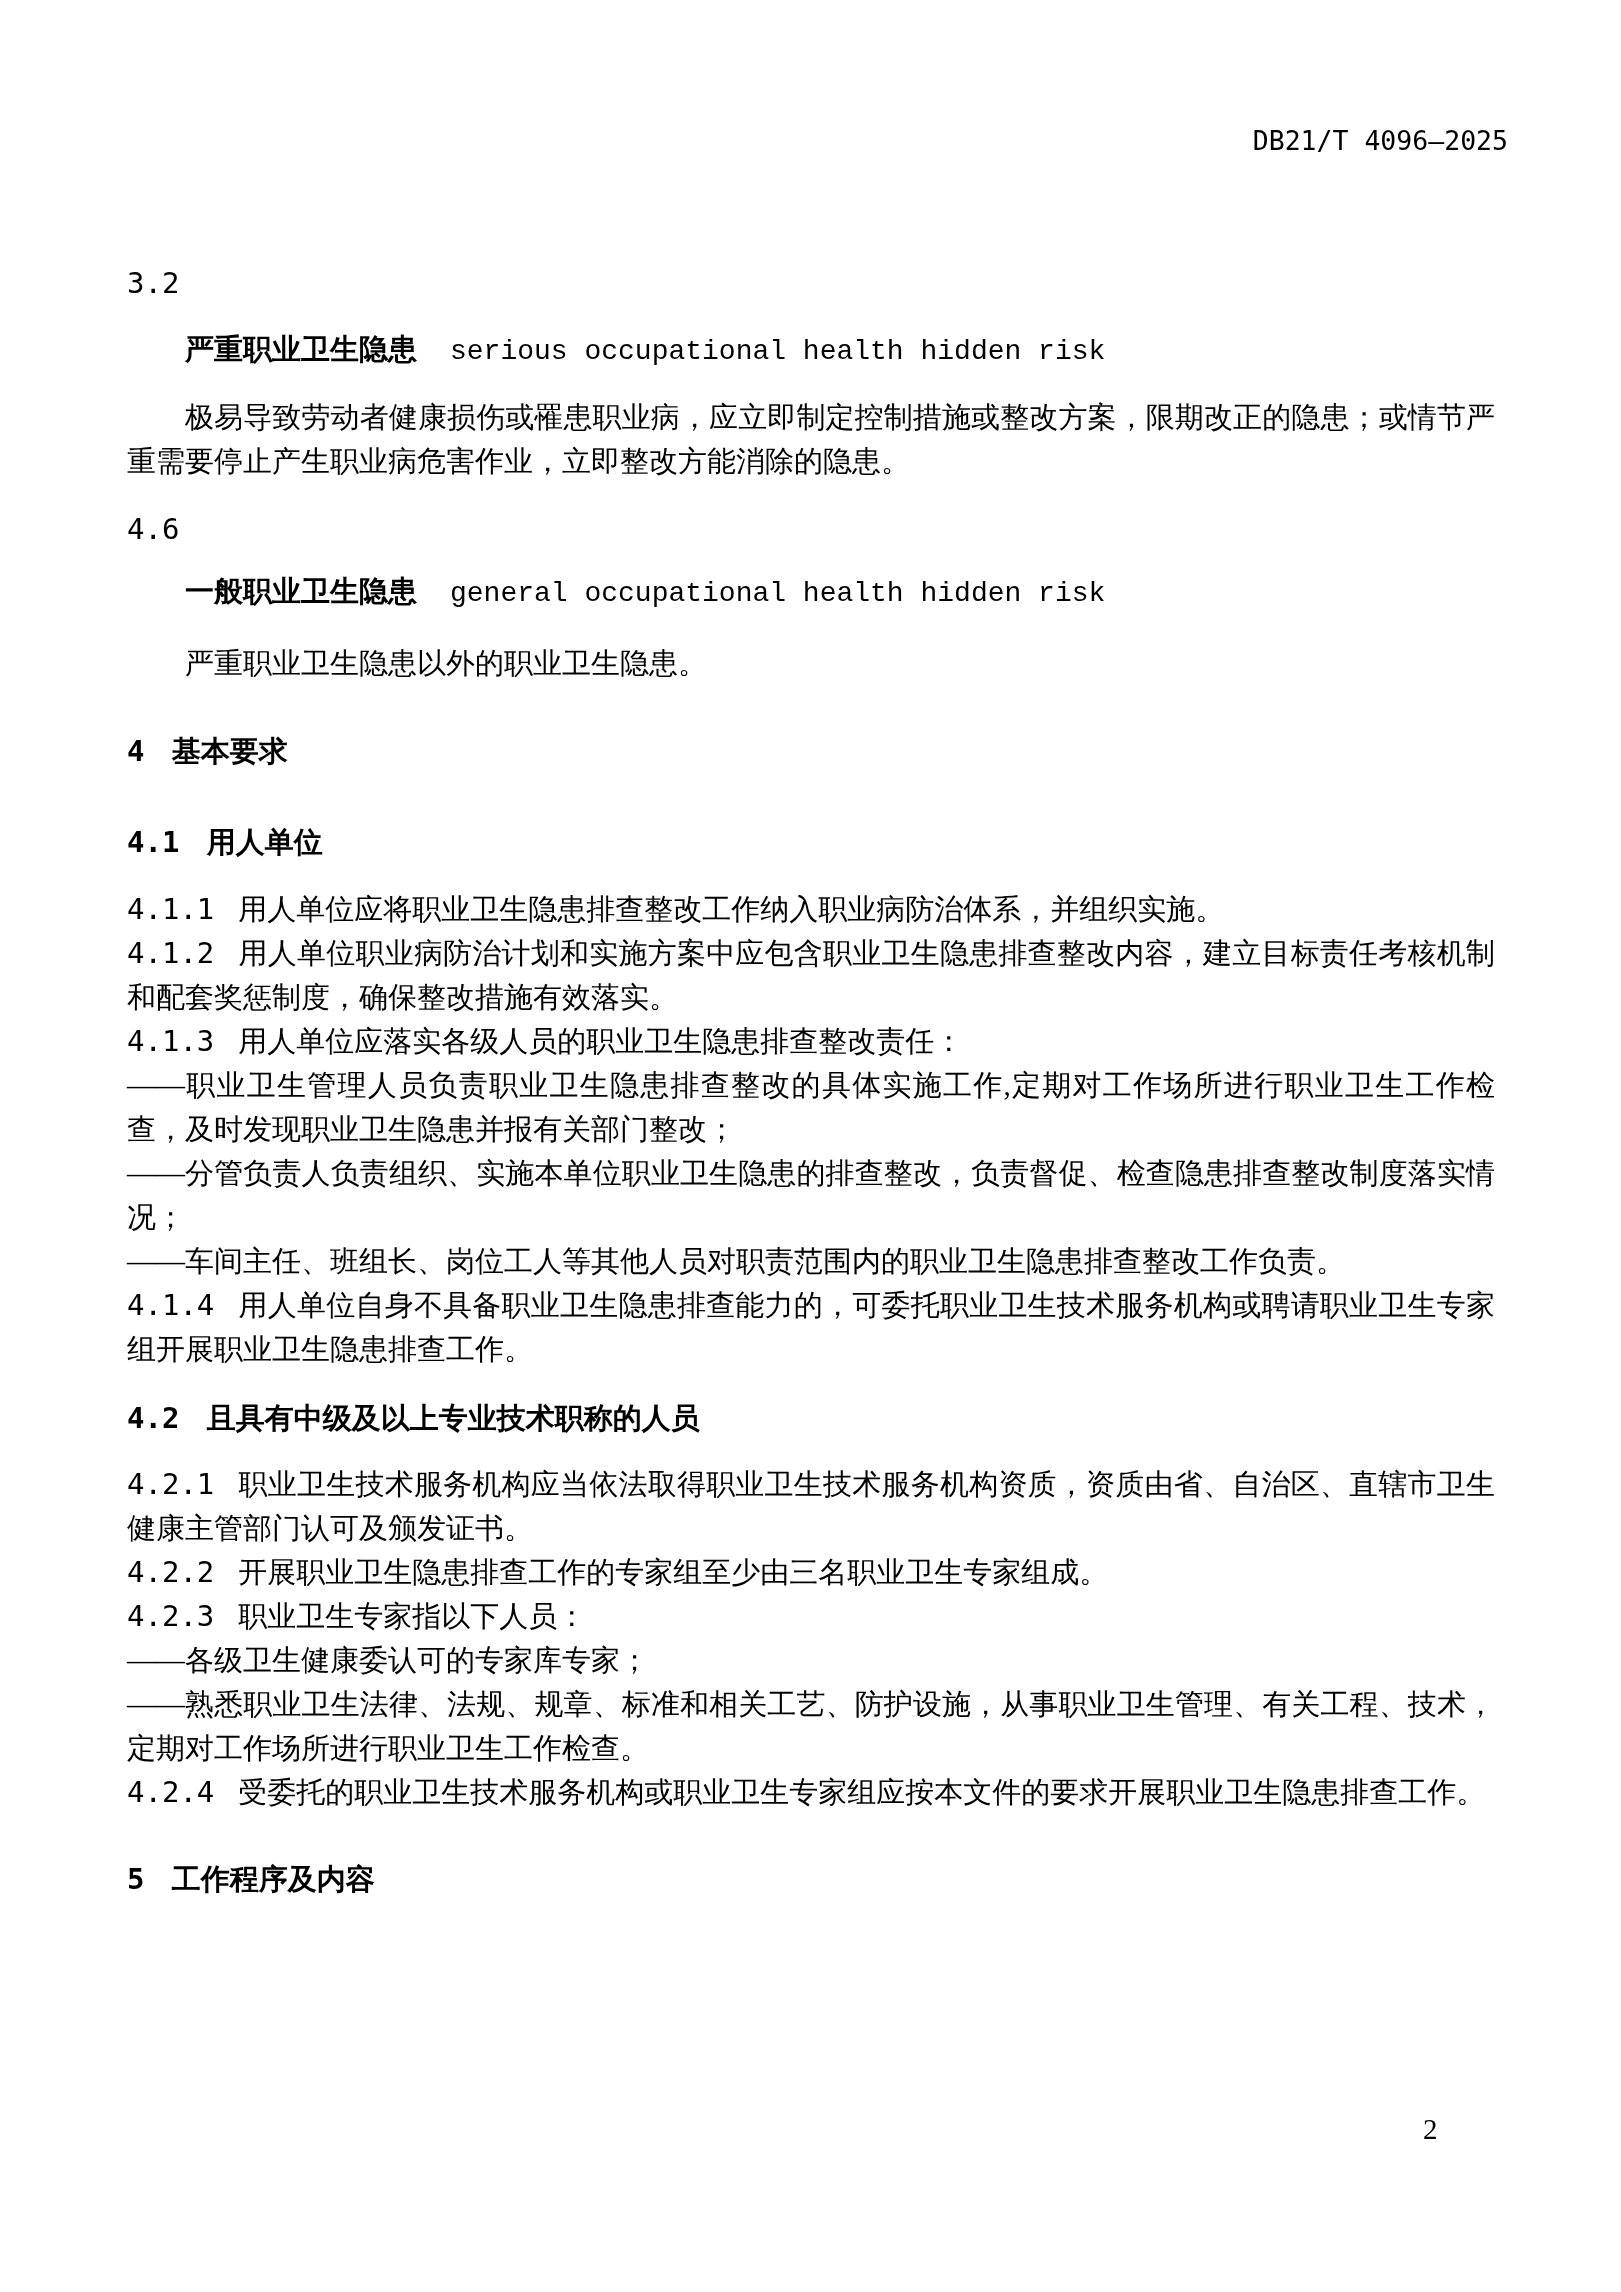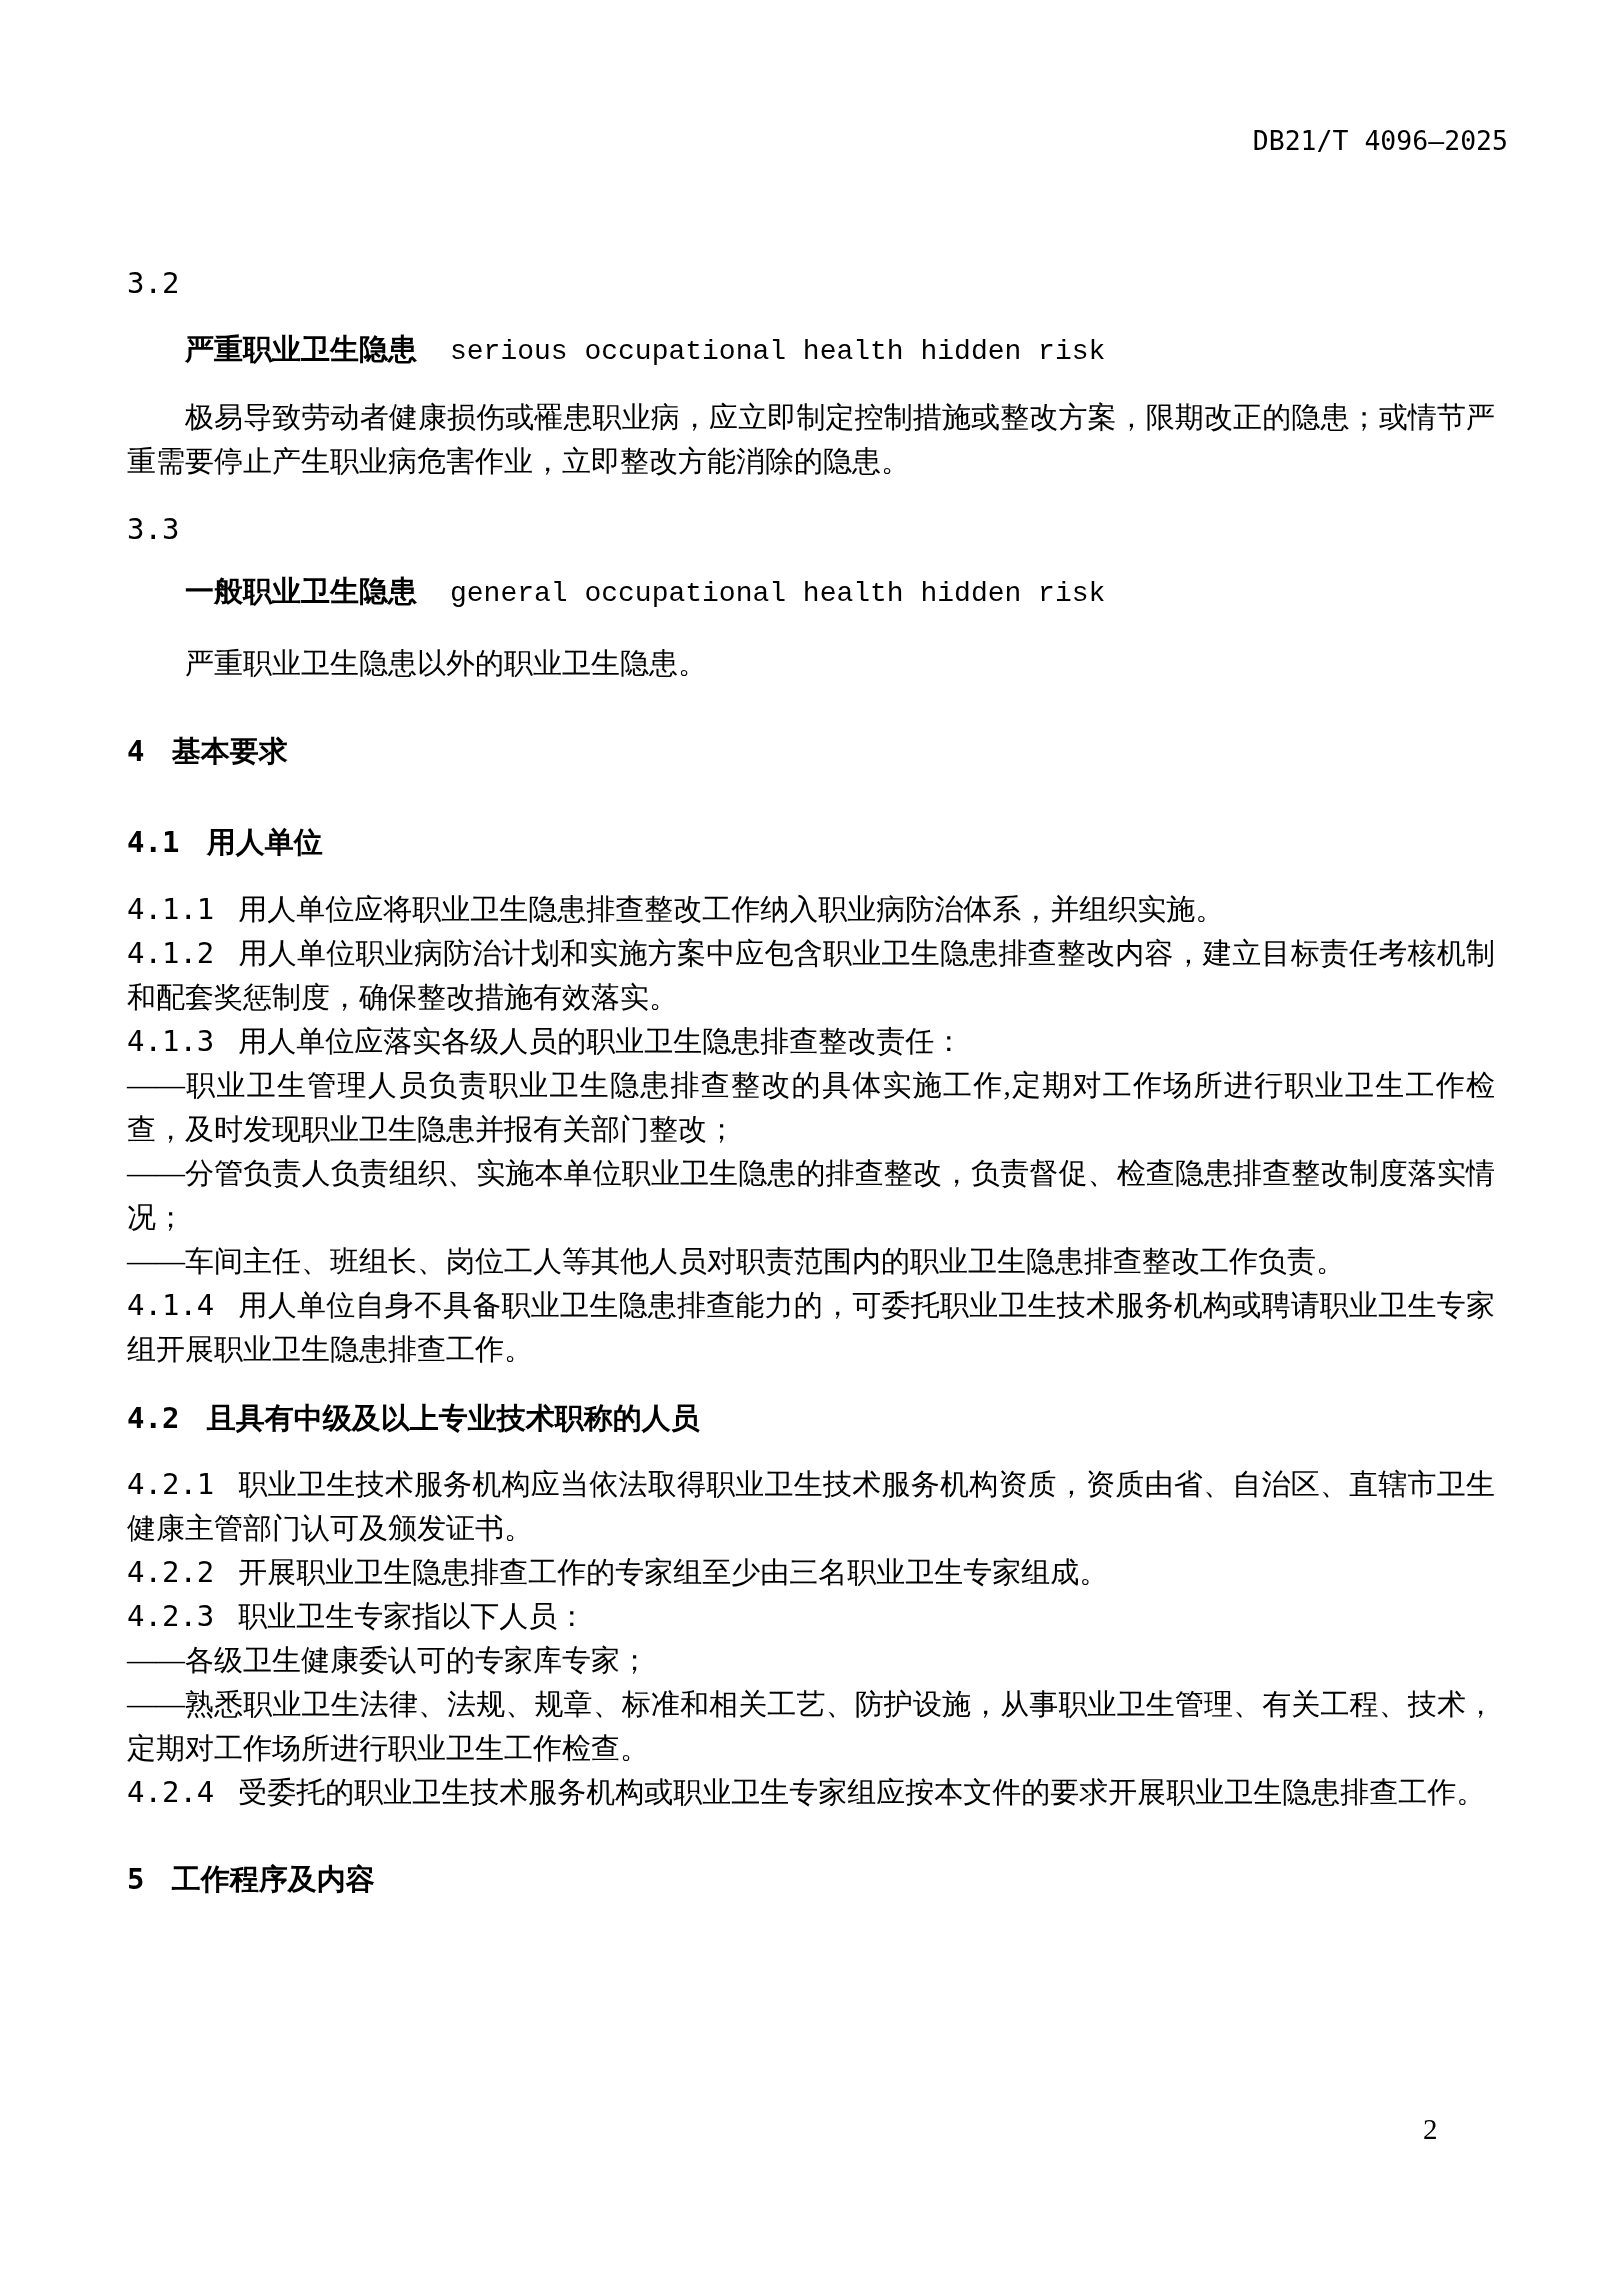--- a/index.html
+++ b/index.html
@@ -87,21 +87,21 @@
 <div class="page">
 
   <div class="doc-header">DB21/T 4096—2025</div>
 
   <div class="body-col">
 
     <p class="secnum">3.2</p>
     <p class="term-line mt22"><span class="term-zh">严重职业卫生隐患</span><span class="term-en">serious occupational health hidden risk</span></p>
     <p class="def mt22">极易导致劳动者健康损伤或罹患职业病，应立即制定控制措施或整改方案，限期改正的隐患；或情节严重需要停止产生职业病危害作业，立即整改方能消除的隐患。</p>
 
-    <p class="secnum mt24">3.3</p>
+    <p class="secnum mt24">4.6</p>
     <p class="term-line mt19"><span class="term-zh">一般职业卫生隐患</span><span class="term-en">general occupational health hidden risk</span></p>
     <p class="def mt25">严重职业卫生隐患以外的职业卫生隐患。</p>
 
     <p class="heading mt45"><span class="h-num">4</span><span>基本要求</span></p>
 
     <p class="heading mt48"><span class="h-num">4.1</span><span>用人单位</span></p>
 
     <p class="mt24"><span class="item-num">4.1.1</span><span>用人单位应将职业卫生隐患排查整改工作纳入职业病防治体系，并组织实施。</span></p>
     <p><span class="item-num">4.1.2</span><span>用人单位职业病防治计划和实施方案中应包含职业卫生隐患排查整改内容，建立目标责任考核机制和配套奖惩制度，确保整改措施有效落实。</span></p>
     <p><span class="item-num">4.1.3</span><span>用人单位应落实各级人员的职业卫生隐患排查整改责任：</span></p>

